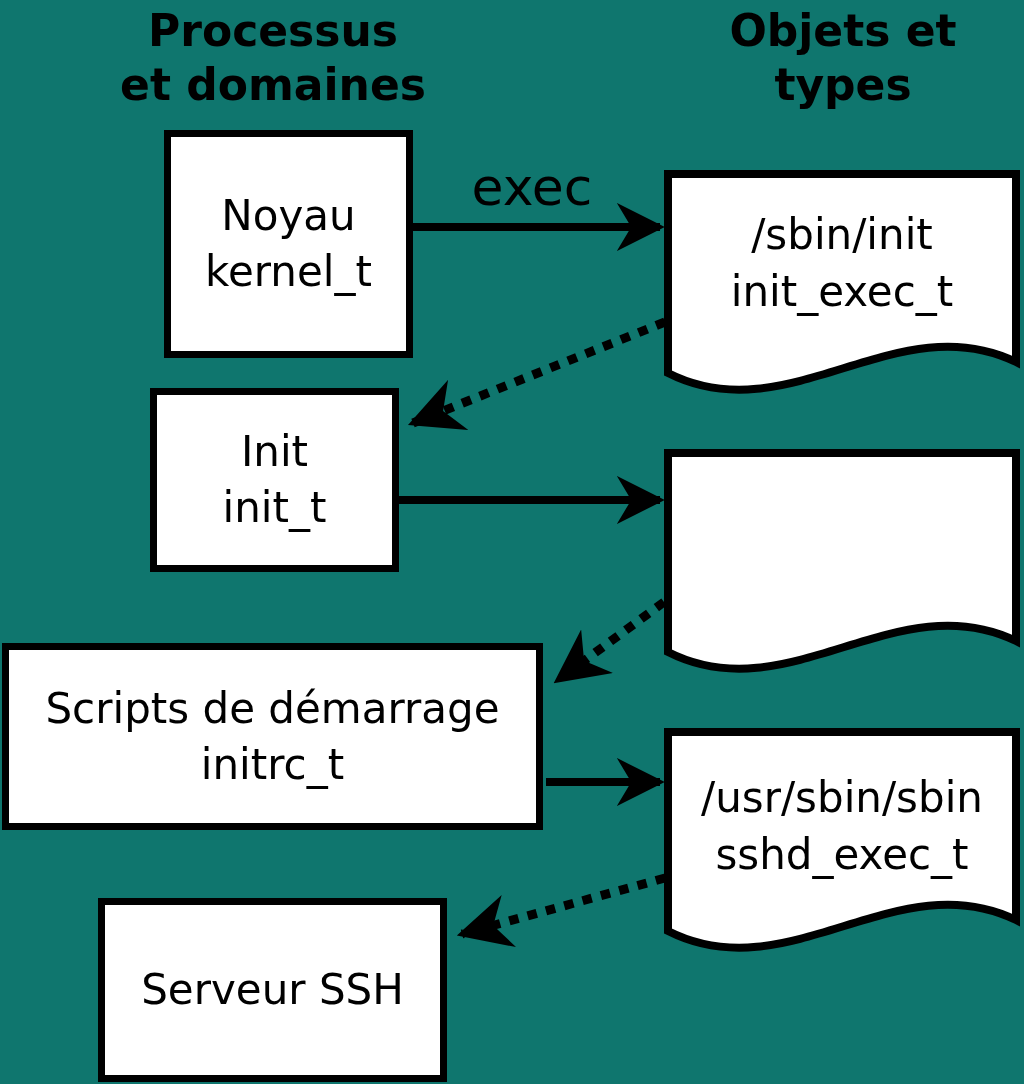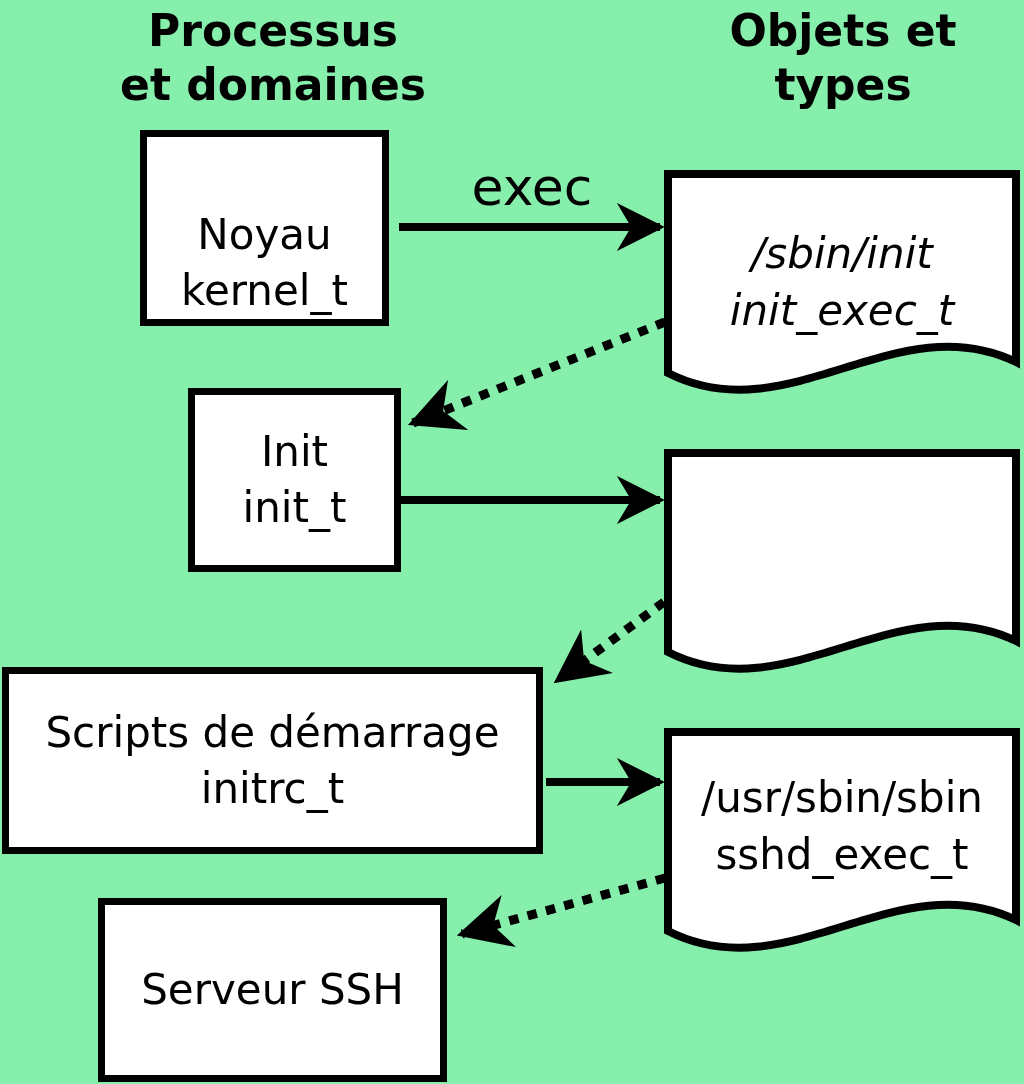--- a/index.html
+++ b/index.html
@@ -4,21 +4,21 @@
 <style>
   html, body {
     margin: 0;
     padding: 0;
     background: #ffffff;
   }
   .stage {
     position: relative;
     width: 1024px;
     height: 1084px;
-    background: #86efac;
+    background: #0f766e;
     color: #000000;
     font-family: "DejaVu Sans", "Liberation Sans", sans-serif;
     overflow: hidden;
   }
   .shapes {
     position: absolute;
     left: 0;
     top: 0;
   }
   .hdr {
@@ -96,37 +96,37 @@
 
   <div class="hdr" style="left:73px; top:4px;">
     <div>Processus</div>
     <div>et domaines</div>
   </div>
   <div class="hdr" style="left:643px; top:4px;">
     <div>Objets et</div>
     <div>types</div>
   </div>
 
-  <div class="pbox" style="left:140px; top:130px; width:249px; height:196px;justify-content:flex-end;">
+  <div class="pbox" style="left:164px; top:130px; width:249px; height:228px;">
     <div>Noyau</div>
     <div>kernel_t</div>
   </div>
-  <div class="pbox" style="left:150px; top:388px; width:213px; height:184px;margin-left:38px;">
+  <div class="pbox" style="left:150px; top:388px; width:249px; height:184px;">
     <div>Init</div>
     <div>init_t</div>
   </div>
-  <div class="pbox" style="left:2px; top:643px; width:541px; height:187px;margin-top:24px;">
+  <div class="pbox" style="left:2px; top:643px; width:541px; height:187px;">
     <div>Scripts de démarrage</div>
     <div>initrc_t</div>
   </div>
   <div class="pbox" style="left:98px; top:898px; width:349px; height:184px;gap:10px;">
     <div>Serveur SSH</div>
   </div>
 
-  <div class="doclabel" style="top:199px;font-style:italic;">
+  <div class="doclabel" style="top:180px;">
     <div>/sbin/init</div>
     <div>init_exec_t</div>
   </div>
   <div class="doclabel" style="top:743px;">
     <div>/usr/sbin/sbin</div>
     <div>sshd_exec_t</div>
   </div>
 
   <div class="edge-label">exec</div>
 

